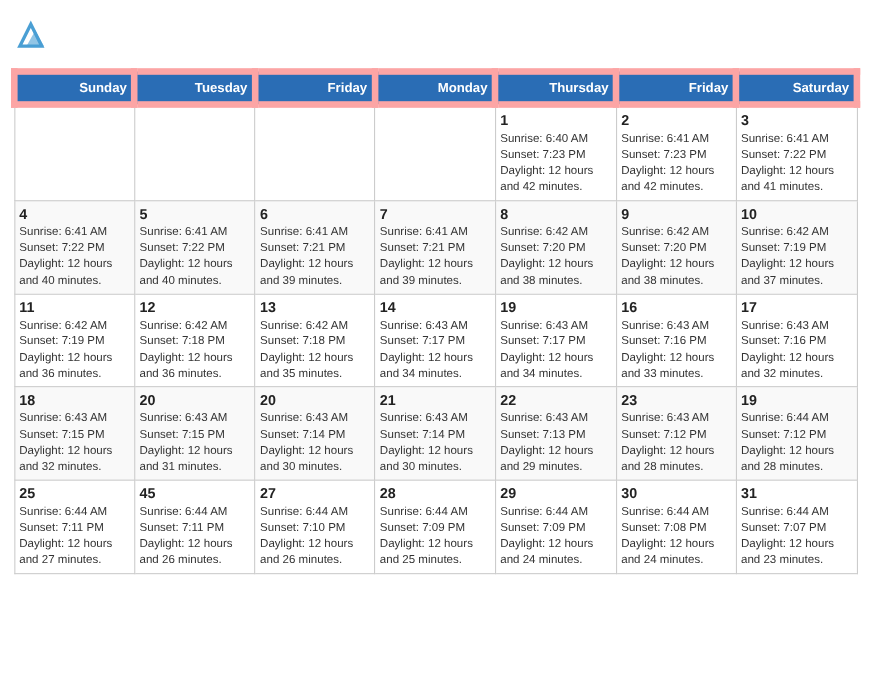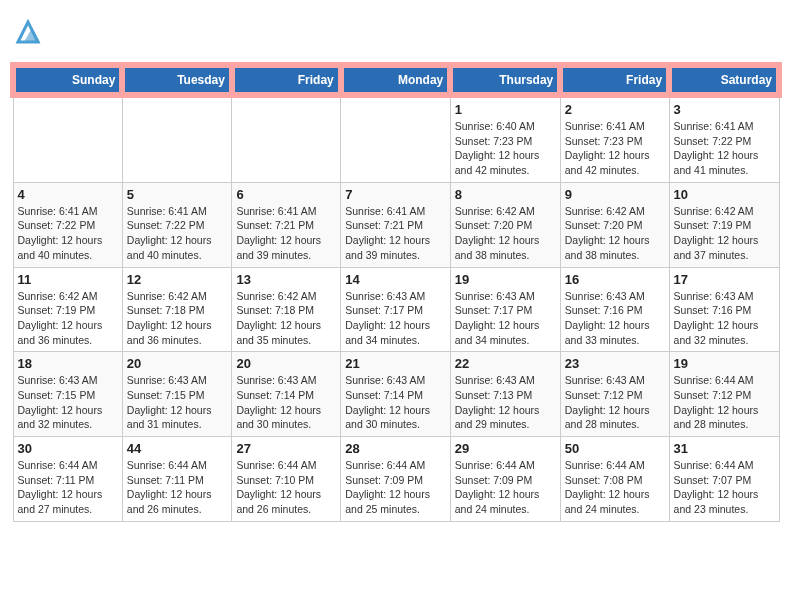--- a/index.html
+++ b/index.html
@@ -232,41 +232,41 @@
           <span class="day-number">23</span>
           <div class="day-info">Sunrise: 6:43 AM<br>Sunset: 7:12 PM<br>Daylight: 12 hours<br>and 28 minutes.</div>
         </td>
         <td>
           <span class="day-number">19</span>
           <div class="day-info">Sunrise: 6:44 AM<br>Sunset: 7:12 PM<br>Daylight: 12 hours<br>and 28 minutes.</div>
         </td>
       </tr>
       <tr>
         <td>
-          <span class="day-number">30</span>
+          <span class="day-number">25</span>
           <div class="day-info">Sunrise: 6:44 AM<br>Sunset: 7:11 PM<br>Daylight: 12 hours<br>and 27 minutes.</div>
         </td>
         <td>
-          <span class="day-number">44</span>
+          <span class="day-number">45</span>
           <div class="day-info">Sunrise: 6:44 AM<br>Sunset: 7:11 PM<br>Daylight: 12 hours<br>and 26 minutes.</div>
         </td>
         <td>
           <span class="day-number">27</span>
           <div class="day-info">Sunrise: 6:44 AM<br>Sunset: 7:10 PM<br>Daylight: 12 hours<br>and 26 minutes.</div>
         </td>
         <td>
           <span class="day-number">28</span>
           <div class="day-info">Sunrise: 6:44 AM<br>Sunset: 7:09 PM<br>Daylight: 12 hours<br>and 25 minutes.</div>
         </td>
         <td>
           <span class="day-number">29</span>
           <div class="day-info">Sunrise: 6:44 AM<br>Sunset: 7:09 PM<br>Daylight: 12 hours<br>and 24 minutes.</div>
         </td>
         <td>
-          <span class="day-number">50</span>
+          <span class="day-number">30</span>
           <div class="day-info">Sunrise: 6:44 AM<br>Sunset: 7:08 PM<br>Daylight: 12 hours<br>and 24 minutes.</div>
         </td>
         <td>
           <span class="day-number">31</span>
           <div class="day-info">Sunrise: 6:44 AM<br>Sunset: 7:07 PM<br>Daylight: 12 hours<br>and 23 minutes.</div>
         </td>
       </tr>
     </tbody>
 </table>
 

